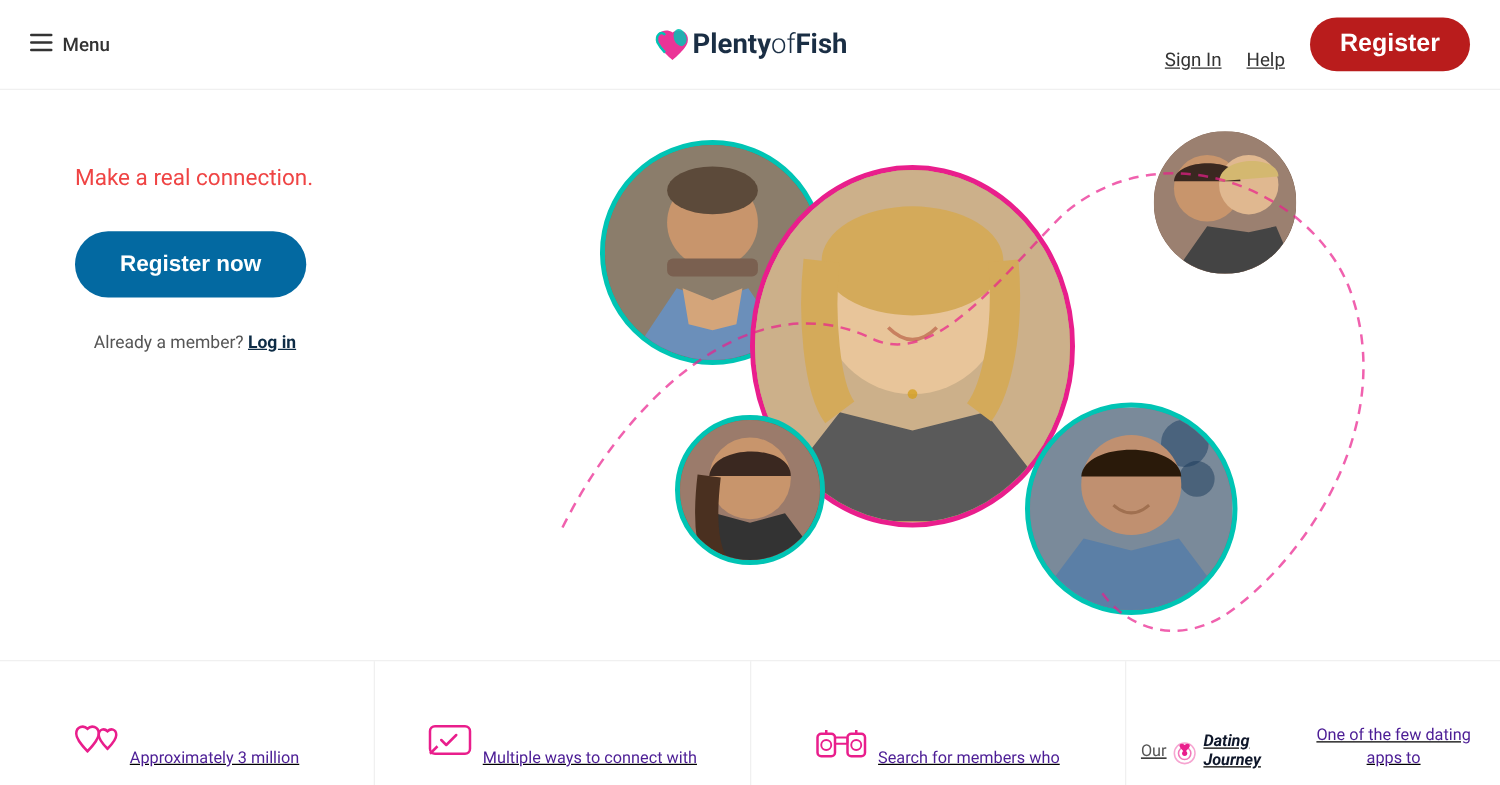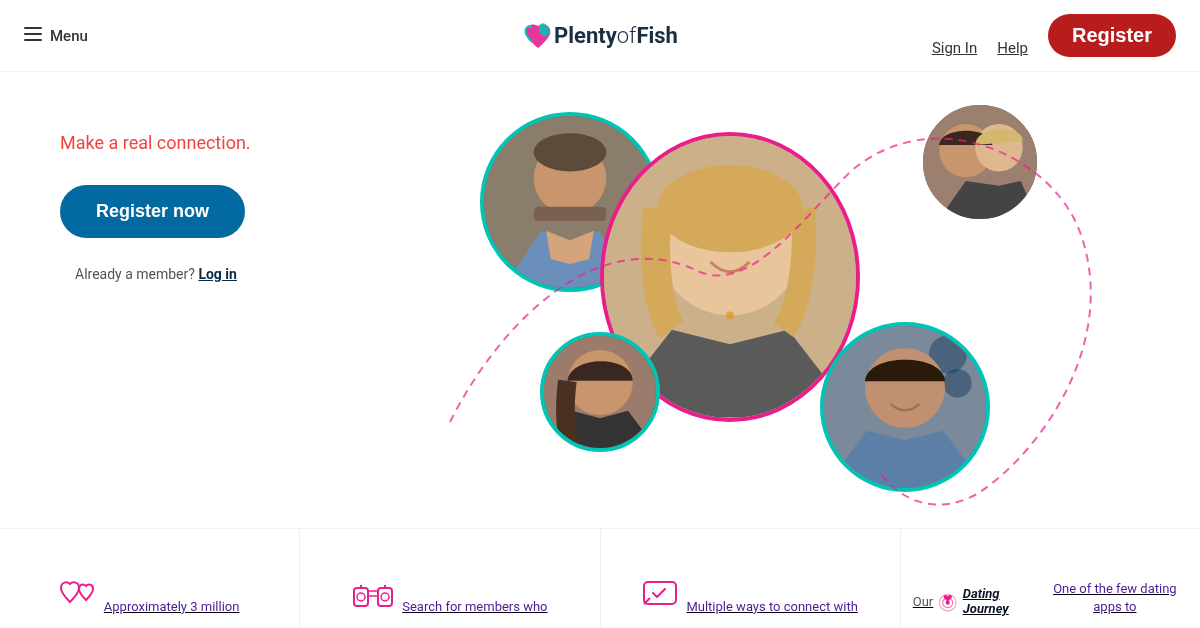--- a/index.html
+++ b/index.html
@@ -348,45 +348,45 @@
       <svg width="36" height="30" viewBox="0 0 36 30" fill="none">
         <path d="M10 4 C7 1, 1 2, 1 8 C1 13, 10 22, 10 22 C10 22, 19 13, 19 8 C19 2, 13 1, 10 4Z" stroke="#e91e8c" stroke-width="2" fill="none"></path>
         <path d="M20 6 C17.5 3.5, 13 4, 13 9 C13 13, 20 20, 20 20 C20 20, 27 13, 27 9 C27 4, 22.5 3.5, 20 6Z" stroke="#e91e8c" stroke-width="2" fill="none" transform="translate(6 0)"></path>
       </svg>
     </div>
     <span class="feature-text">Approximately 3 million</span>
   </div>
 
   <div class="feature-item">
     <div class="feature-icon">
+      <svg width="36" height="30" viewBox="0 0 36 30" fill="none">
+        <rect x="2" y="2" width="32" height="22" rx="4" stroke="#e91e8c" stroke-width="2" fill="none"></rect>
+        <path d="M2 24 L8 18" stroke="#e91e8c" stroke-width="2"></path>
+        <path d="M11 13 L15 17 L23 9" stroke="#e91e8c" stroke-width="2" stroke-linecap="round" stroke-linejoin="round"></path>
+      </svg>
+    </div>
+    <span class="feature-text">Multiple ways to connect with</span>
+  </div>
+
+  <div class="feature-item">
+    <div class="feature-icon">
       <svg width="42" height="30" viewBox="0 0 42 30" fill="none">
         <rect x="2" y="8" width="14" height="18" rx="3" stroke="#e91e8c" stroke-width="2" fill="none"></rect>
         <rect x="26" y="8" width="14" height="18" rx="3" stroke="#e91e8c" stroke-width="2" fill="none"></rect>
         <rect x="16" y="11" width="10" height="5" rx="1" stroke="#e91e8c" stroke-width="1.5" fill="none"></rect>
         <circle cx="9" cy="17" r="4" stroke="#e91e8c" stroke-width="1.5" fill="none"></circle>
         <circle cx="33" cy="17" r="4" stroke="#e91e8c" stroke-width="1.5" fill="none"></circle>
         <path d="M9 5 L9 9" stroke="#e91e8c" stroke-width="2"></path>
         <path d="M33 5 L33 9" stroke="#e91e8c" stroke-width="2"></path>
       </svg>
     </div>
     <span class="feature-text">Search for members who</span>
   </div>
 
   <div class="feature-item">
-    <div class="feature-icon">
-      <svg width="36" height="30" viewBox="0 0 36 30" fill="none">
-        <rect x="2" y="2" width="32" height="22" rx="4" stroke="#e91e8c" stroke-width="2" fill="none"></rect>
-        <path d="M2 24 L8 18" stroke="#e91e8c" stroke-width="2"></path>
-        <path d="M11 13 L15 17 L23 9" stroke="#e91e8c" stroke-width="2" stroke-linecap="round" stroke-linejoin="round"></path>
-      </svg>
-    </div>
-    <span class="feature-text">Multiple ways to connect with</span>
-  </div>
-
-  <div class="feature-item">
     <div class="dj-icon">
       <span style="font-size:13px;color:#555;">Our</span>
       <svg width="26" height="22" viewBox="0 0 26 22">
         <circle cx="13" cy="13" r="10" stroke="#e91e8c" stroke-width="1.5" fill="none" opacity="0.4"></circle>
         <circle cx="13" cy="13" r="6" stroke="#e91e8c" stroke-width="1.5" fill="none" opacity="0.6"></circle>
         <circle cx="13" cy="13" r="2.5" fill="#e91e8c"></circle>
         <path d="M13 5 C11 3, 8 3.5, 8 6 C8 8, 13 12, 13 12 C13 12, 18 8, 18 6 C18 3.5, 15 3, 13 5Z" fill="#e91e8c"></path>
       </svg>
       <span style="font-size:13px;color:#0f172a;font-style:italic;font-weight:700;">Dating Journey</span>
     </div>

